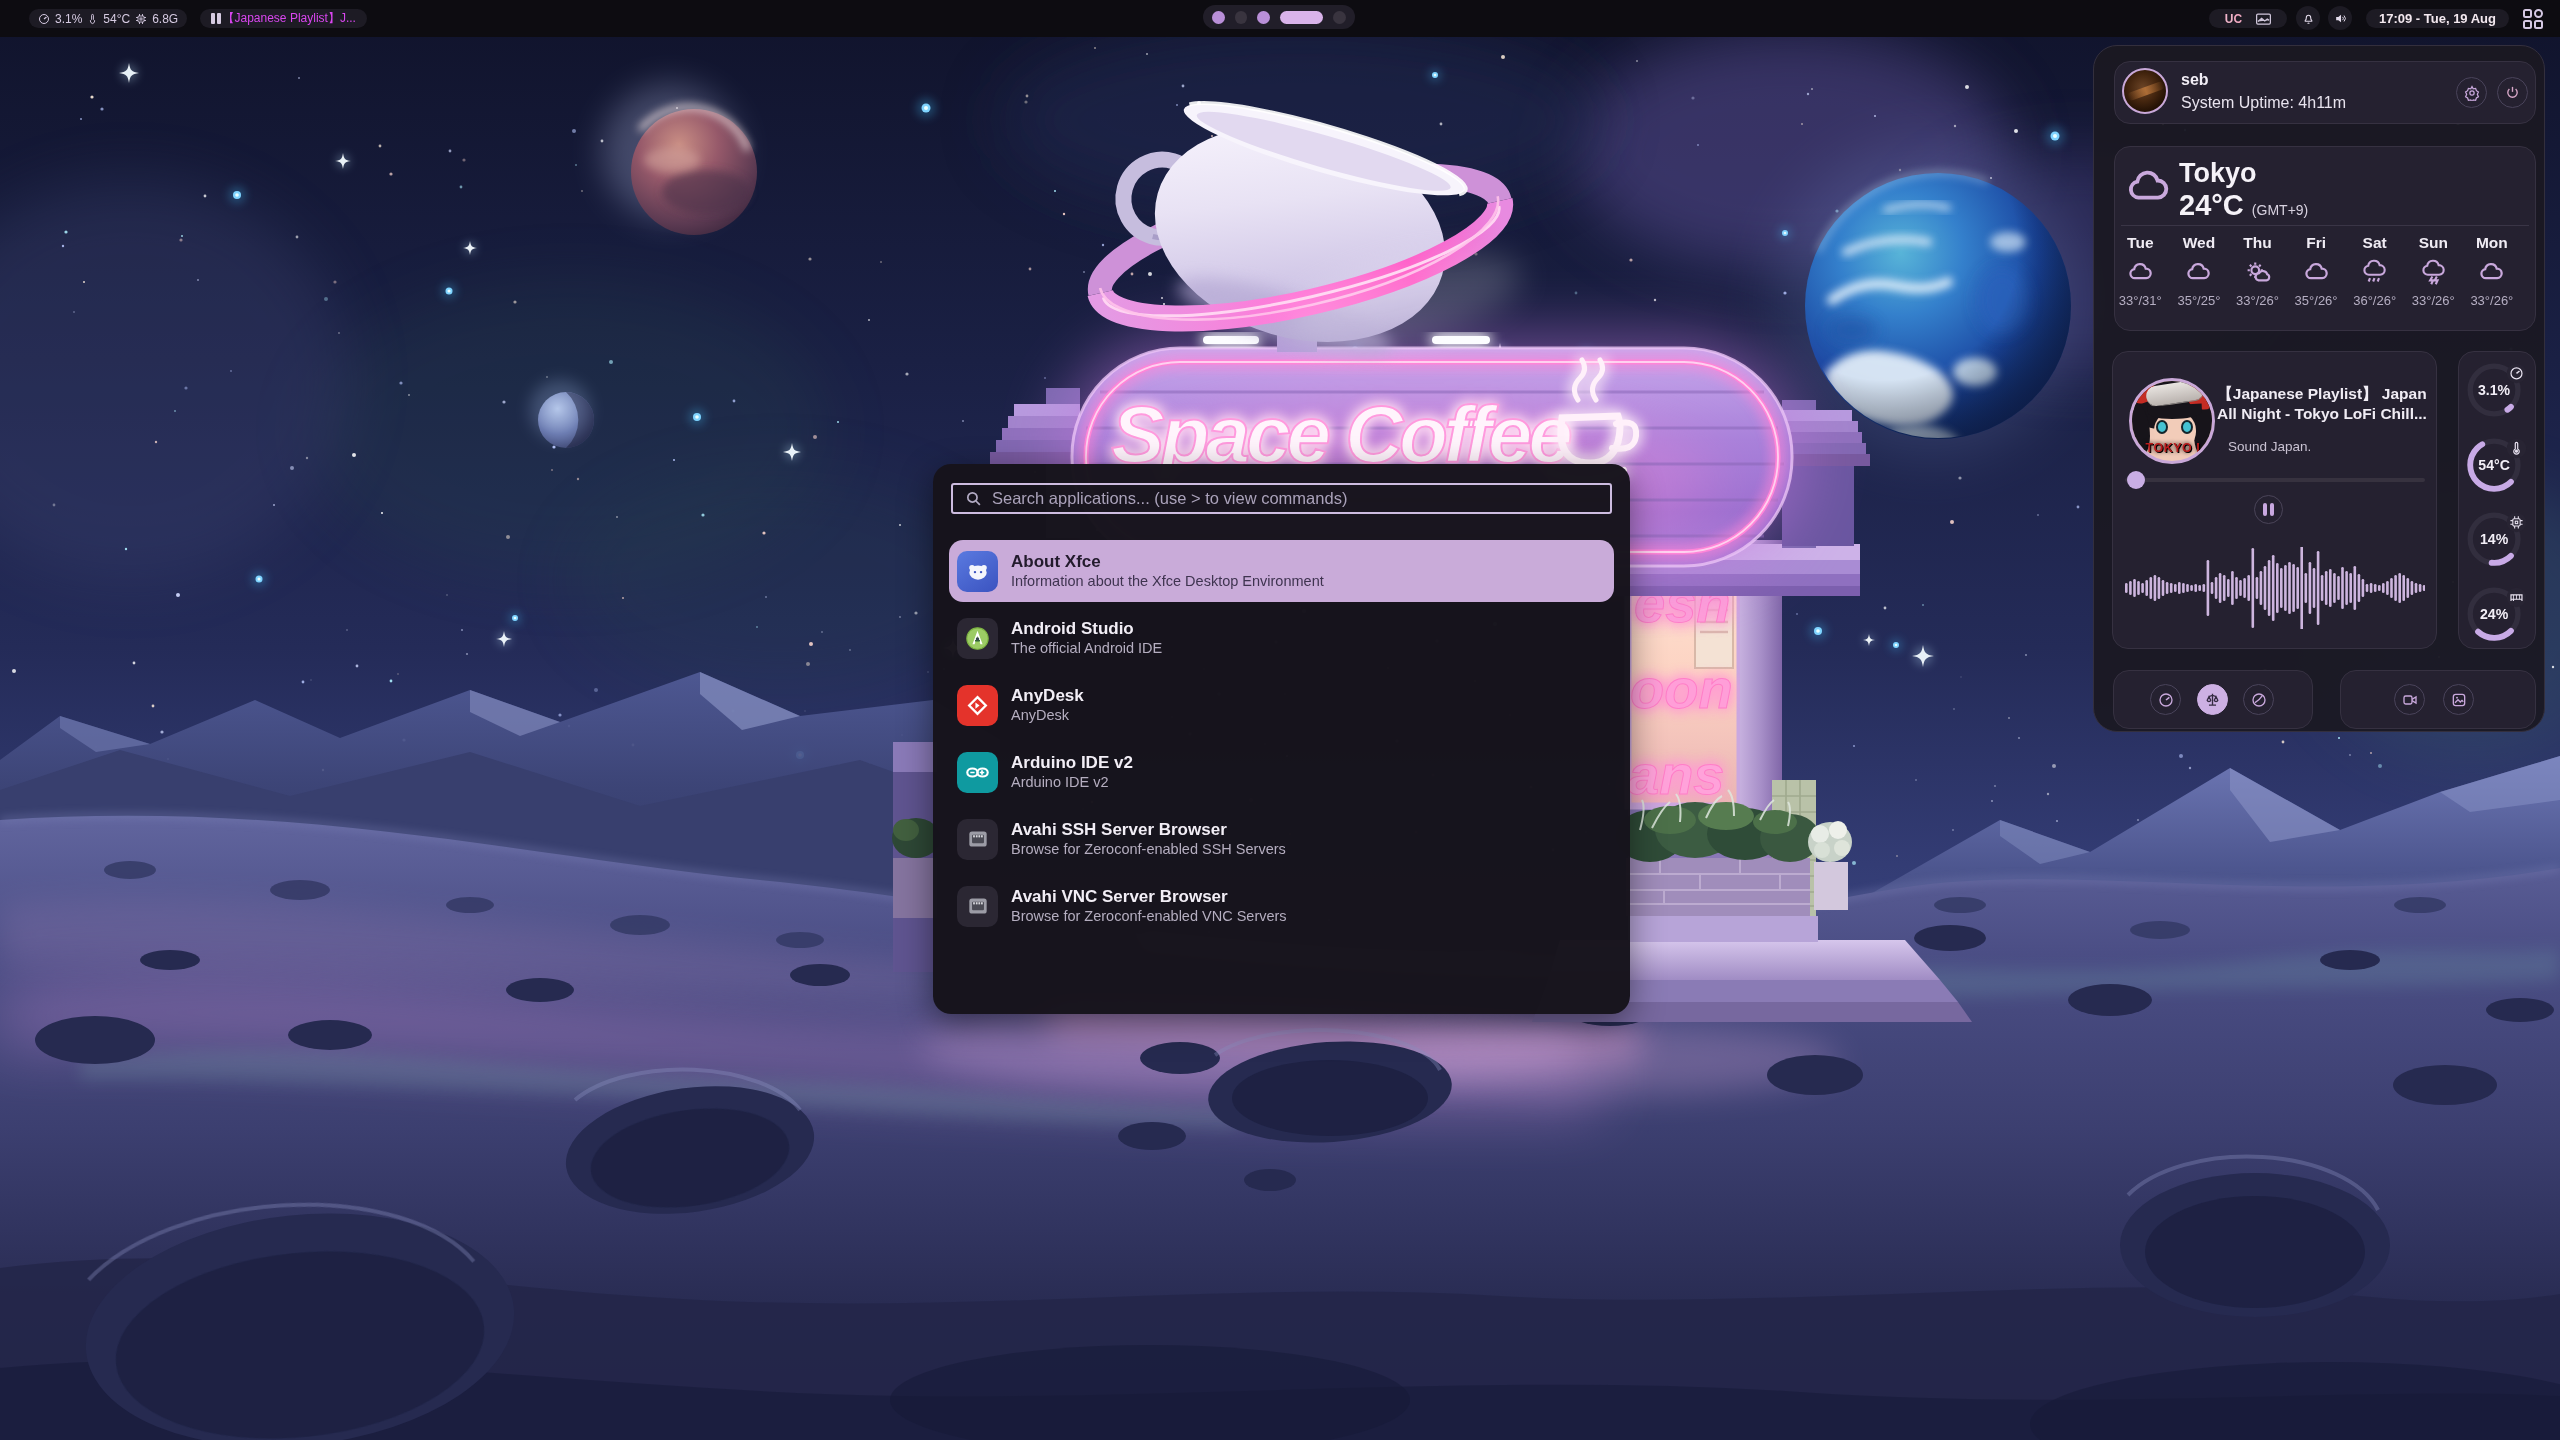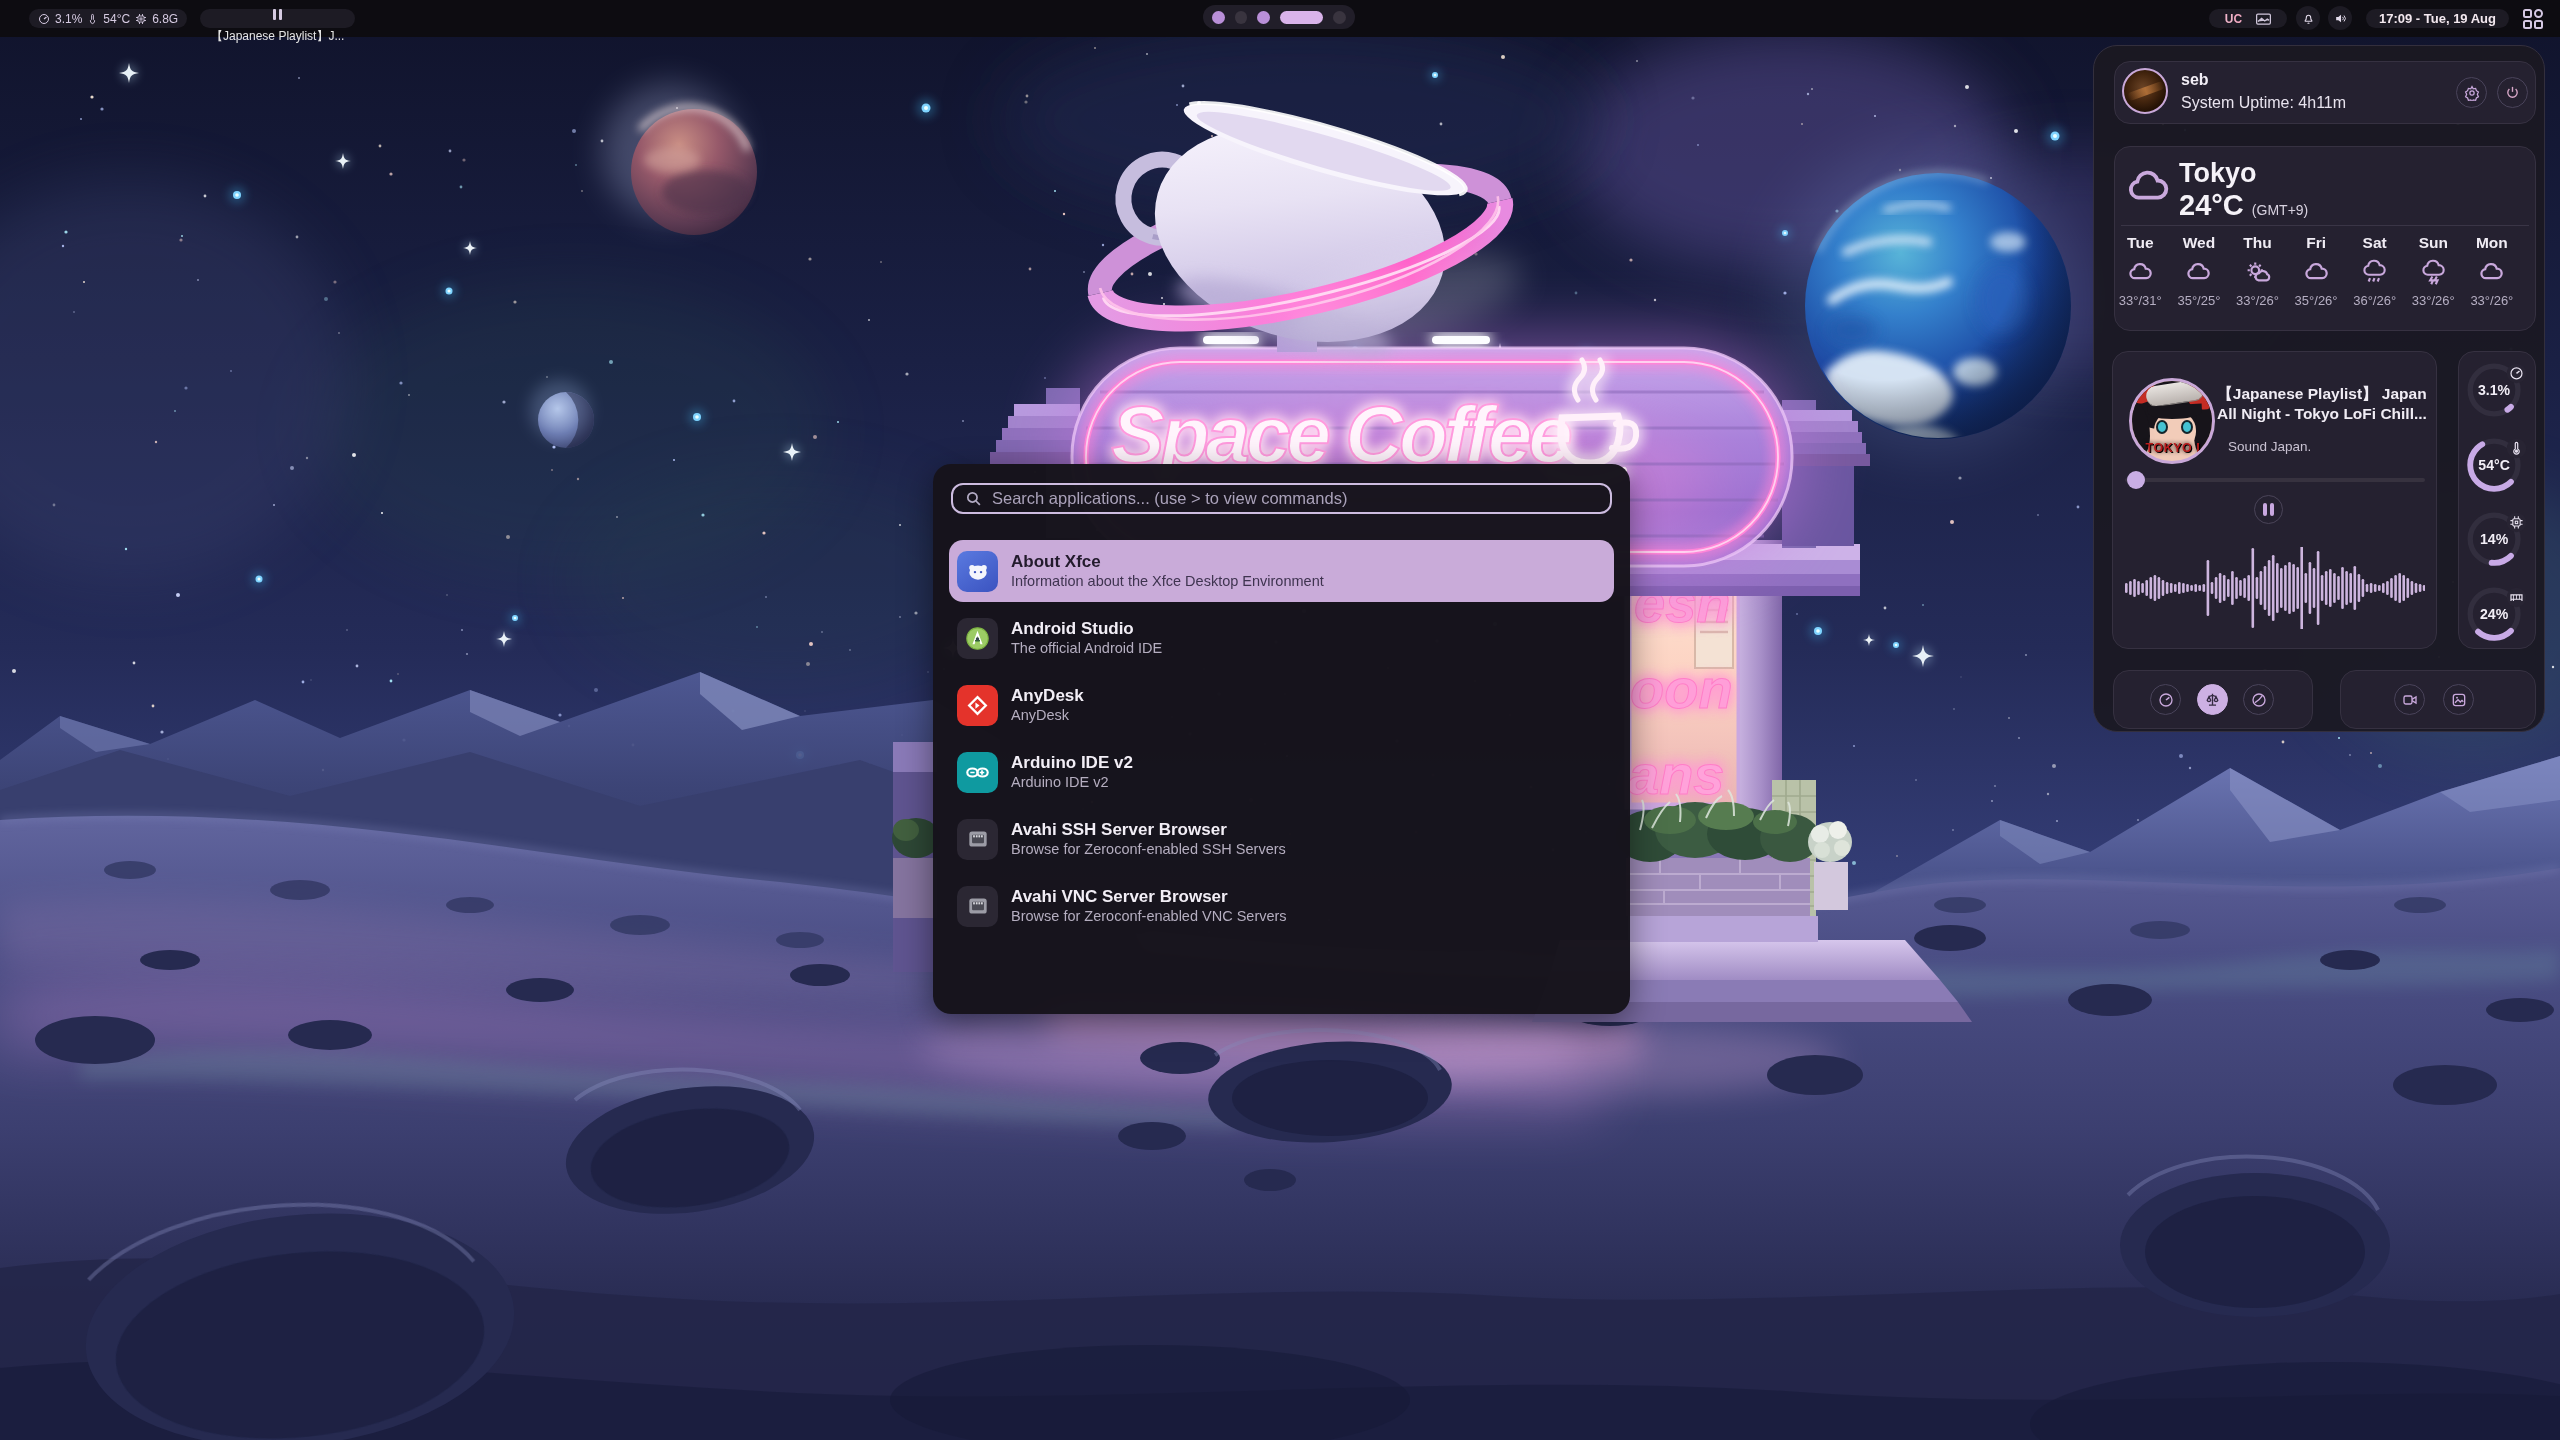--- a/index.html
+++ b/index.html
@@ -878,21 +878,21 @@
       <path d="M10 4 a2 2 0 0 1 4 0 v9 a4.5 4.5 0 1 1 -4 0 Z"></path>
     </svg>
     <span>54°C</span>
   <svg width="12" height="12" viewBox="0 0 24 24" fill="none" stroke="#d6cbe2" stroke-width="1.8">
       <rect x="6" y="6" width="12" height="12" rx="2"></rect>
       <rect x="10" y="10" width="4" height="4"></rect>
       <path d="M9 2v4M15 2v4M9 18v4M15 18v4M2 9h4M2 15h4M18 9h4M18 15h4"></path>
     </svg>
     <span>6.8G</span>
 </div>
-<div class="abs" style="left:200px;top:9px;height:19px;border-radius:10px;background:#1d1b24;display:flex;align-items:center;gap:8px;padding:0 11px;color:#e5e5e5;font-size:12px;flex-direction:column;">
+<div class="abs" style="left:200px;top:9px;height:19px;border-radius:10px;background:#1d1b24;display:flex;align-items:center;gap:2px;padding:0 11px;color:#d946ef;font-size:12px;">
   <span style="display:flex;gap:2.5px;">
       <span style="width:3.5px;height:11px;background:#d6cbe2;border-radius:1px;"></span>
       <span style="width:3.5px;height:11px;background:#d6cbe2;border-radius:1px;"></span>
     </span>
   <span>【Japanese Playlist】J...</span>
 </div>
 <div class="abs" style="left:1203px;top:5px;width:152px;height:24px;border-radius:12px;background:#211e29;display:flex;align-items:center;gap:10px;padding:0 9px;">
   <span style="width:13px;height:13px;border-radius:50%;background:#b98fd8;"></span>
   <span style="width:13px;height:13px;border-radius:50%;background:#39343f;"></span>
   <span style="width:13px;height:13px;border-radius:50%;background:#b98fd8;"></span>
@@ -923,21 +923,21 @@
   <svg width="24" height="24" viewBox="0 0 24 24" fill="none" stroke="#d5c9e4" stroke-width="2">
       <rect x="3" y="3" width="7" height="7" rx="1.5"></rect>
       <rect x="14" y="3" width="7" height="7" rx="3.5"></rect>
       <rect x="3" y="14" width="7" height="7" rx="1.5"></rect>
       <rect x="14" y="14" width="7" height="7" rx="1.5"></rect>
     </svg>
 </div>
 
 <style>
   #launch { position:absolute; left:933px; top:464px; width:697px; height:550px; background:rgba(22,19,27,0.985); border-radius:18px; box-shadow:0 10px 34px rgba(0,0,0,0.45); }
-  #lsearch { position:absolute; left:18px; top:19px; width:661px; height:31px; border:2px solid #cdbce0; border-radius:12px; display:flex; align-items:center; padding:0 12px; gap:10px; color:#aaa2ba; font-size:16.5px; }
+  #lsearch { position:absolute; left:18px; top:19px; width:661px; height:31px; border:2px solid #cdbce0; border-radius:3px; display:flex; align-items:center; padding:0 12px; gap:10px; color:#aaa2ba; font-size:16.5px; }
   .lrows { position:absolute; left:16px; top:76px; width:665px; }
   .lrow { height:62px; margin-bottom:5px; border-radius:14px; display:flex; align-items:center; padding:0 0 0 8px; }
   .lrow.sel { background:#c9abd9; }
   .ltile { width:41px; height:41px; border-radius:10px; background:#2b2733; display:flex; align-items:center; justify-content:center; flex:none; }
   .ltxt { margin-left:13px; }
   .lt1 { font-size:17px; font-weight:700; color:#f2eef6; line-height:1.28; }
   .lt2 { font-size:14.5px; color:#b5aec0; line-height:1.3; }
   .lrow.sel .lt1 { color:#231b2d; }
   .lrow.sel .lt2 { color:#3f3450; }
 </style>

